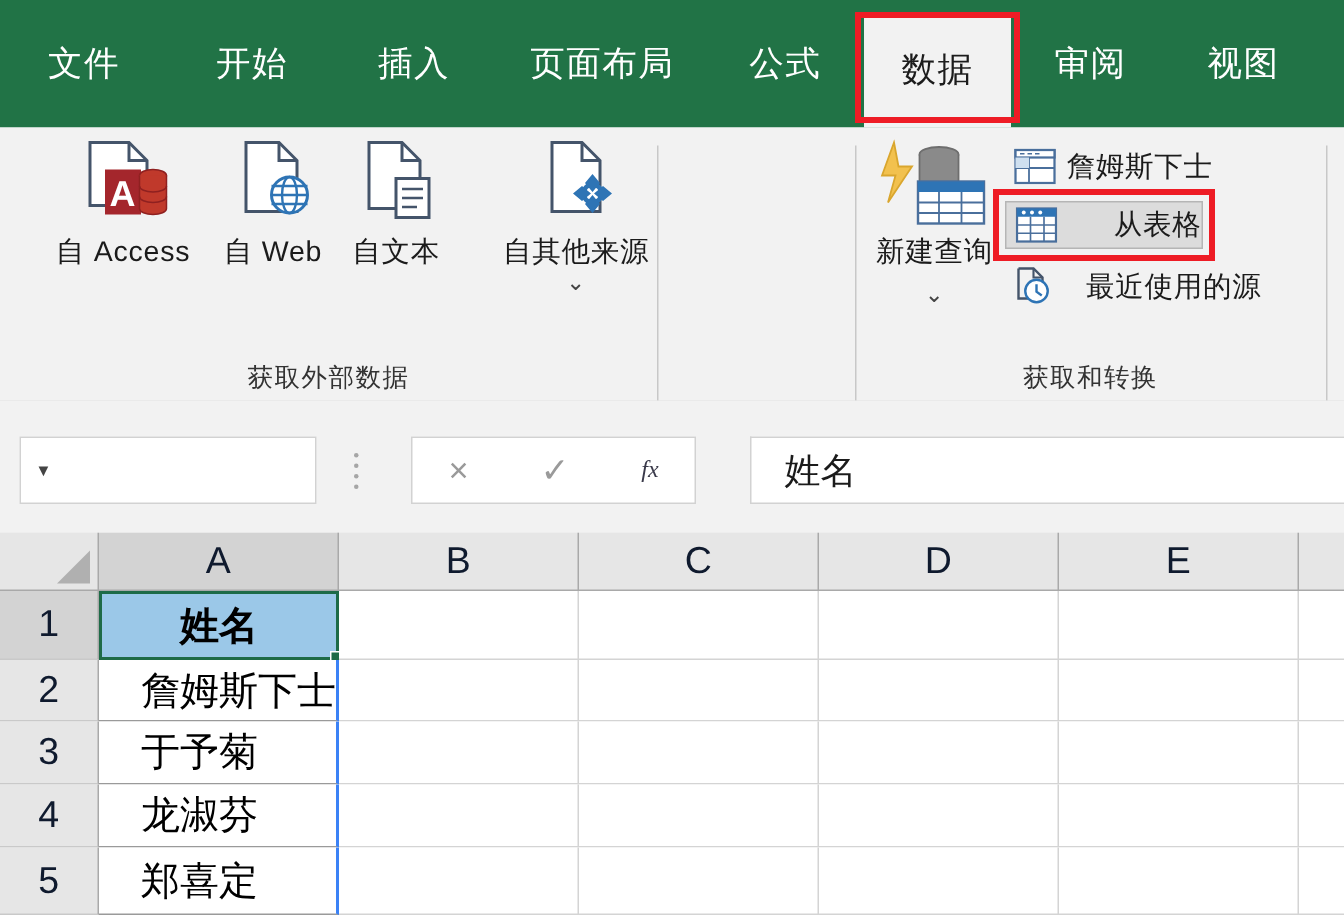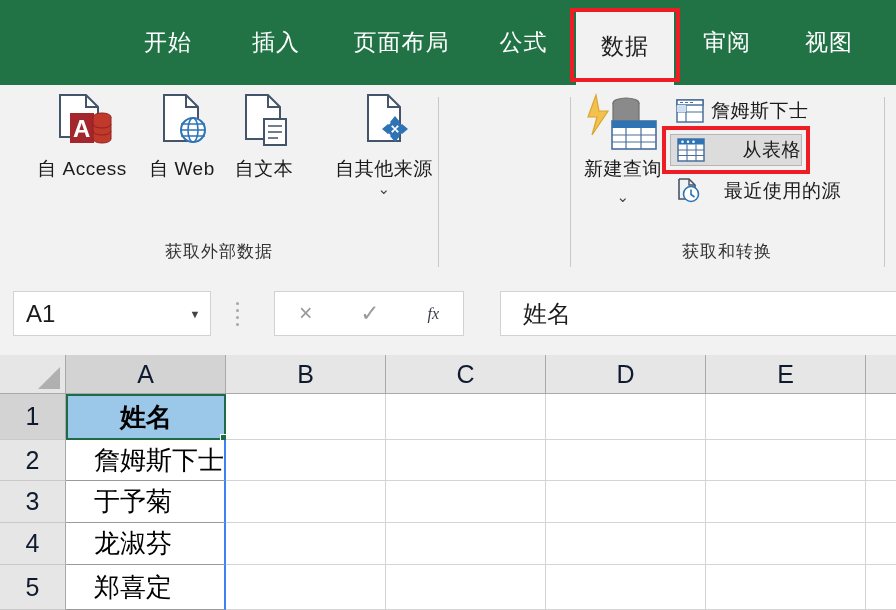--- a/index.html
+++ b/index.html
@@ -172,20 +172,23 @@
   }
   .selhandle{
     position:absolute;width:11px;height:11px;background:#1e6b47;
     border:1px solid #ffffff;box-sizing:border-box;
   }
 </style>
 </head>
 <body>
 
 <div class="tabbar">
+  <div class="tab" style="left:0px;width:112px;position:absolute;top:0;">
+    <span>文件</span>
+  </div>
   <div class="tab" style="left:112px;width:112px;position:absolute;top:0;">
     <span>开始</span>
   </div>
   <div class="tab" style="left:224px;width:104px;position:absolute;top:0;">
     <span>插入</span>
   </div>
   <div class="tab" style="left:328px;width:147px;position:absolute;top:0;">
     <span>页面布局</span>
   </div>
   <div class="tab" style="left:475px;width:97px;position:absolute;top:0;">
@@ -326,21 +329,20 @@
   </div>
 
   <div class="grplabel" style="left:570px;top:155px;width:314px;">
     <span>获取和转换</span>
   </div>
 </div>
 
 <div class="fbar"></div>
 
 <div class="namebox">
-  <span class="nbtext">A1</span>
   <span class="nbarrow">▼</span>
 </div>
 
 <div class="dots">
   <i></i>
     <i></i>
     <i></i>
     <i></i>
 </div>
 

